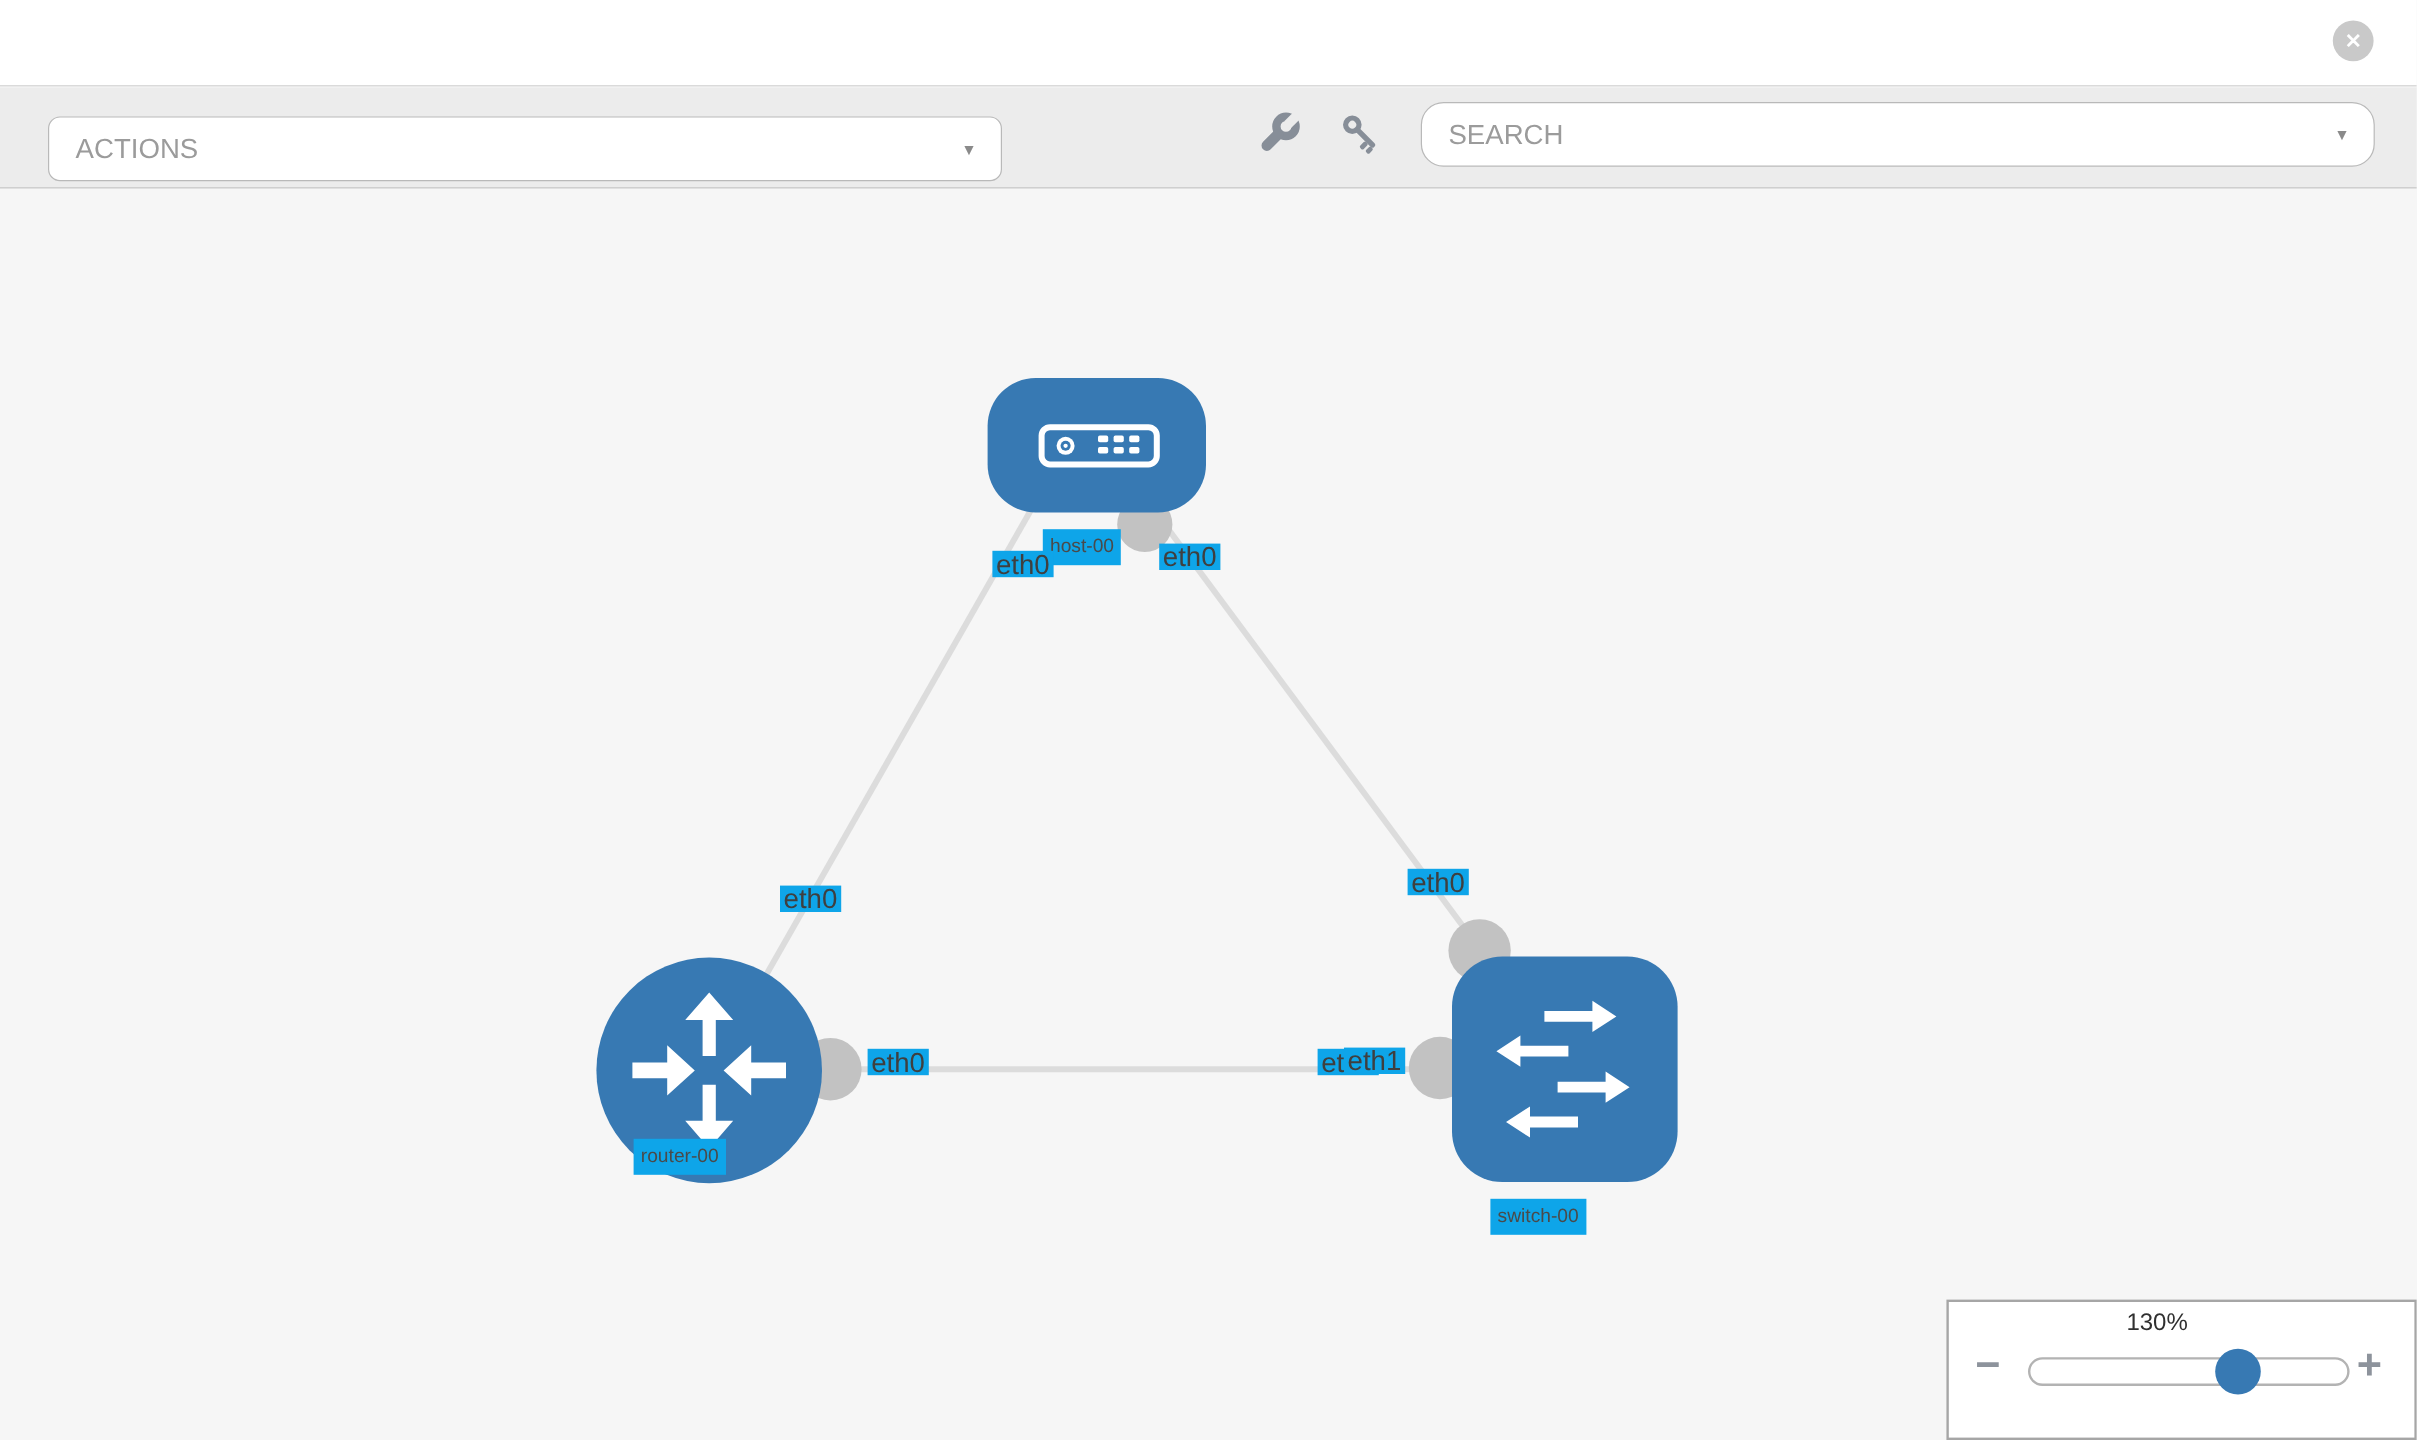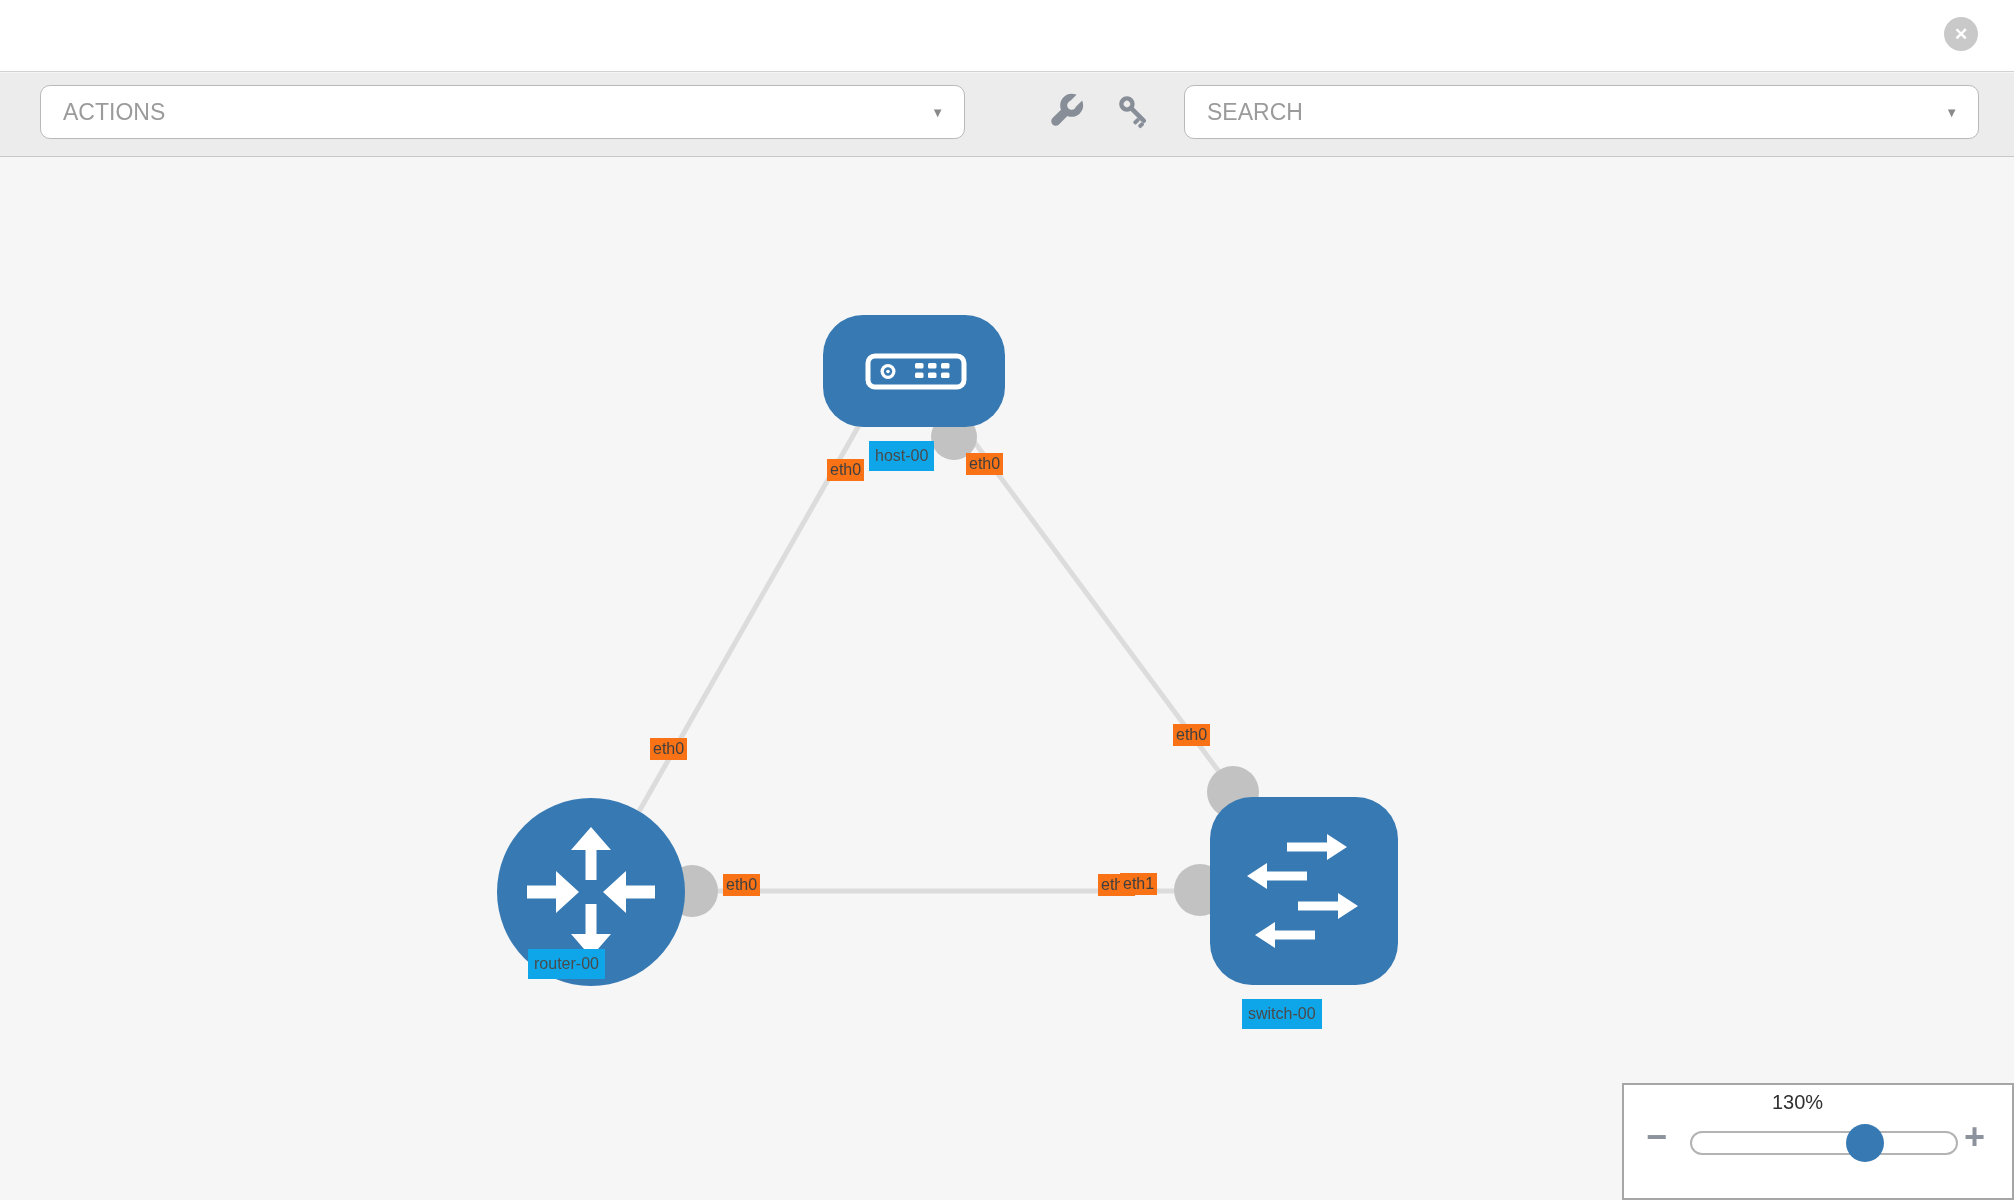--- a/index.html
+++ b/index.html
@@ -16,33 +16,33 @@
     display:flex; align-items:center; justify-content:center; cursor:pointer; }
 
   
   .toolbar { position:absolute; left:0; top:73px; width:2014px; height:84px;
     background:#ececec; border-bottom:1px solid #c8c8c8; z-index:50; }
   .dd-box { position:absolute; top:12px; height:54px; background:#ffffff;
     border:1px solid #b9b9b9; border-radius:10px; display:flex; align-items:center;
     justify-content:space-between; cursor:pointer; }
   .dd-box .dd-label { font-size:23px; color:#9b9b9b; padding-left:22px; }
   .dd-box .dd-caret { font-size:13px; color:#8a8a8a; padding-right:20px; }
-  .dd-actions { left:40px; width:925px; }
-  .dd-search  { left:1184px; width:795px; }
+  .dd-actions { left:40px; width:795px;margin-top:12px; }
+  .dd-search  { left:1184px; width:795px;border-radius:19px; }
   .tool-btn { position:absolute; top:14px; width:48px; height:48px; color:#878e98;
     display:flex; align-items:center; justify-content:center; cursor:pointer; }
   .tool-wrench { left:1042px; }
   .tool-key    { left:1110px; }
 
   
   .topo-svg { position:absolute; left:0; top:0; z-index:1; }
   .node-label { position:absolute; z-index:3; font-size:16px; line-height:30px;
     color:#4a4a4a; background:#0ea5e9; padding:0 6px; white-space:nowrap; }
-  .if-label { position:absolute; z-index:3; font-size:16px; line-height:22px;
-    color:#3f3f3f; background:#f97316; padding:0 3px; white-space:nowrap; }
+  .if-label { position:absolute; z-index:3; font-size:23px; line-height:22px;
+    color:#3f3f3f; background:#0ea5e9; padding:0 3px; white-space:nowrap; }
   .if-label.back { z-index:2; }
   .if-label.front { z-index:3;text-align:center; }
 
   
   .zoom-panel { position:absolute; left:1622px; top:1083px; width:392px; height:117px;
     background:#ffffff; border:2px solid #a6a6a6; z-index:60; }
   .zoom-level { position:absolute; left:148px; top:6px; width:110px; text-align:left;
     font-size:20px; color:#303030; }
   .zoom-minus, .zoom-plus { position:absolute; top:32px; font-size:36px; font-weight:bold;
     color:#8d939c; cursor:pointer; line-height:40px; }

